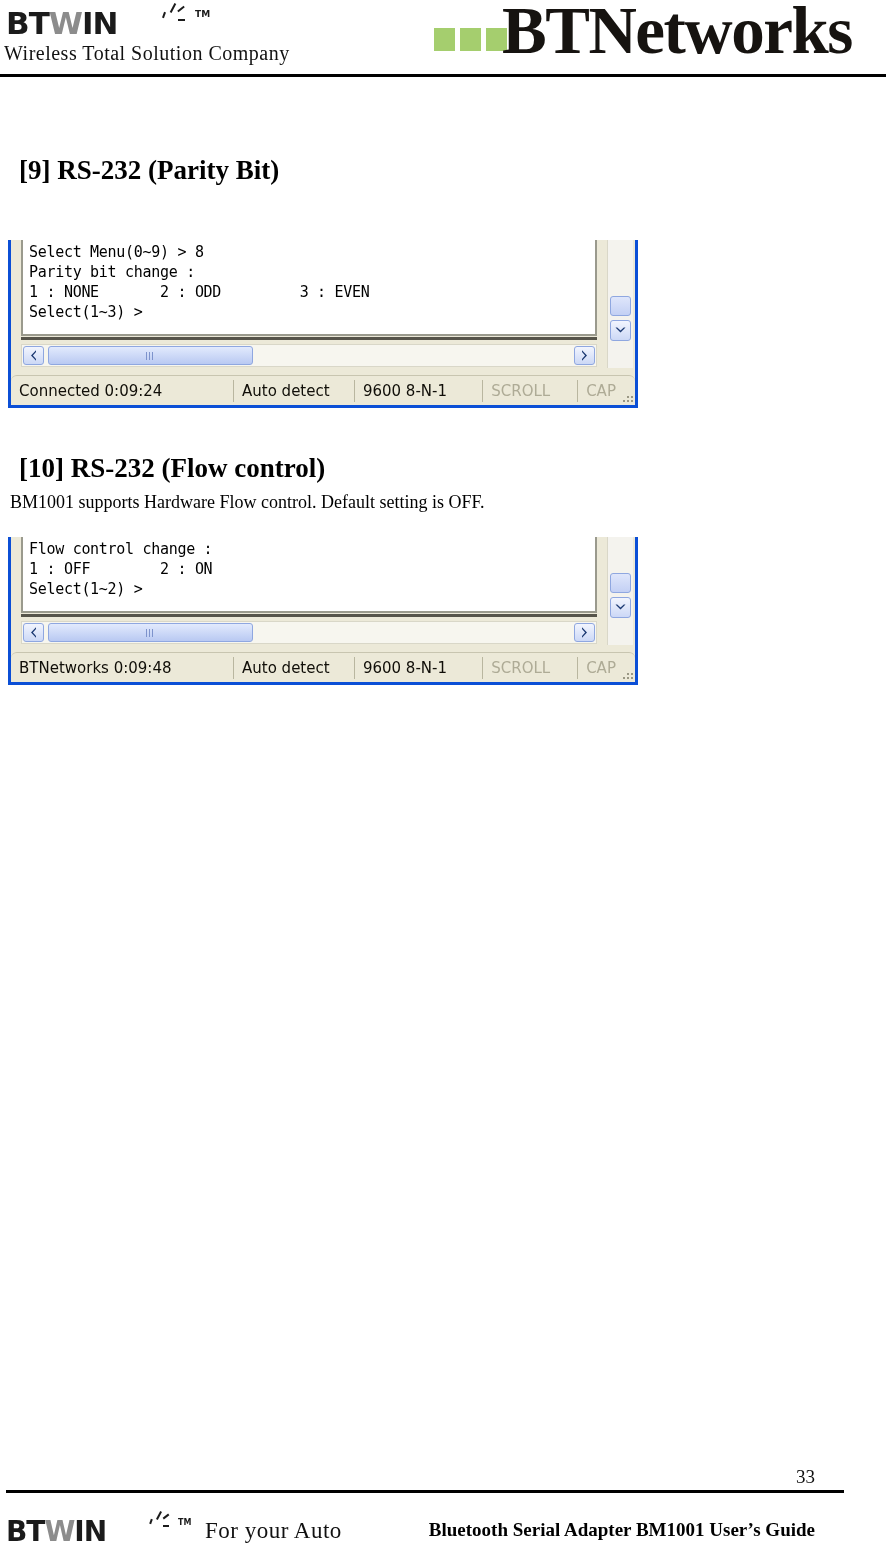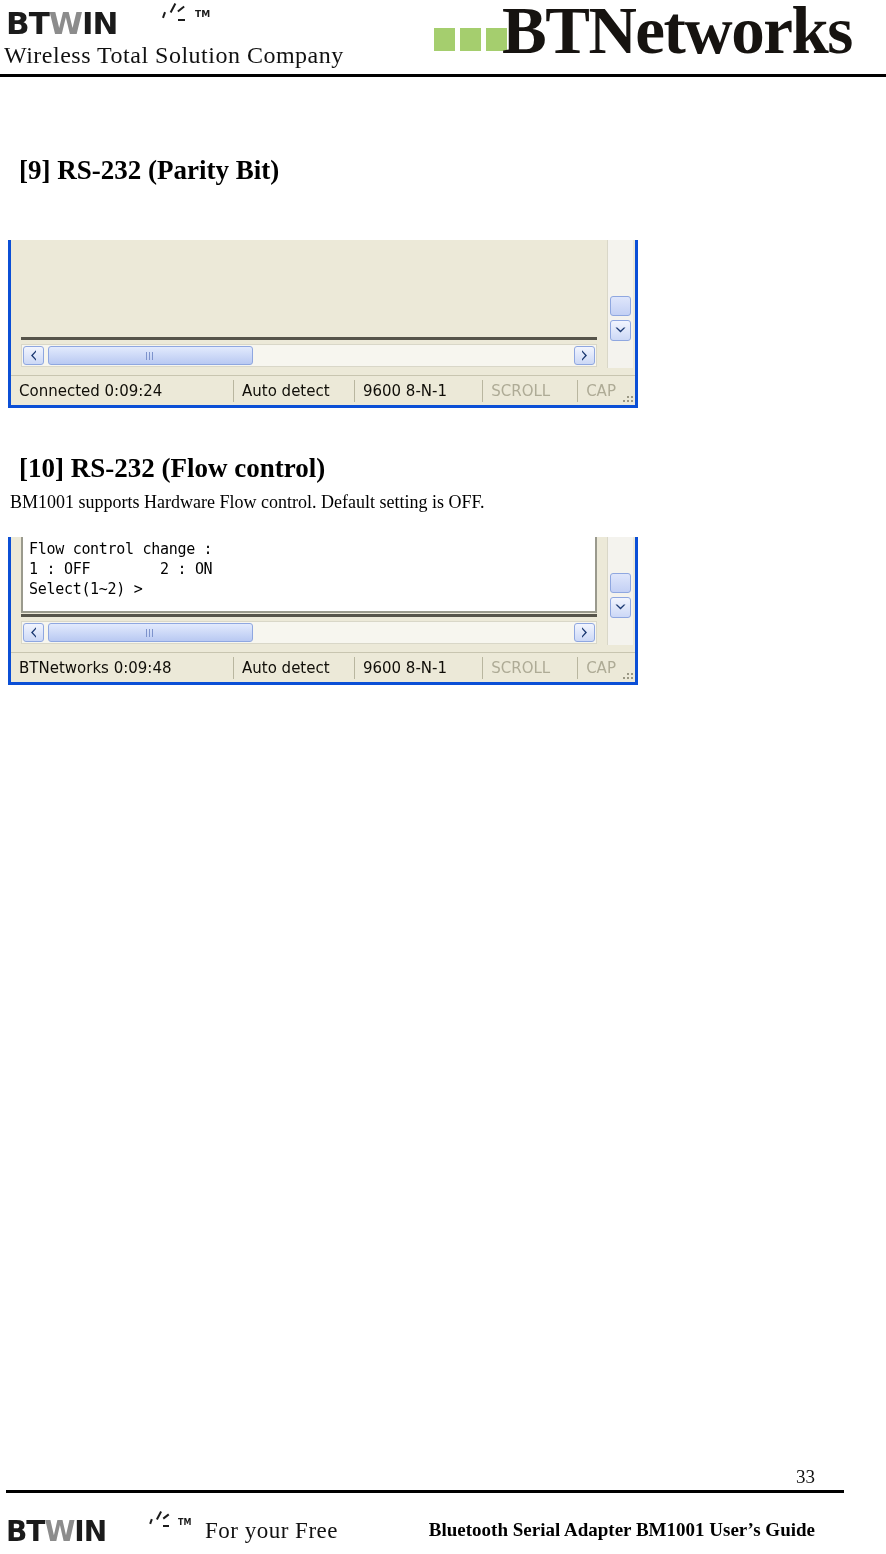--- a/index.html
+++ b/index.html
@@ -67,21 +67,21 @@
   }
   .ant-s1 { width: 2px; height: 10px; left: 22px; top: 1px; transform: rotate(28deg); }
   .ant-s2 { width: 2px; height: 8px;  left: 30px; top: 3px; transform: rotate(52deg); }
   .ant-s3 { width: 2px; height: 6px;  left: 13px; top: 10px; transform: rotate(20deg); }
   .ant-s4 { width: 7px; height: 2px;  left: 28px; top: 17px; }
   .tagline {
     position: absolute;
     left: 2px;
     top: 40px;
     font-family: "Liberation Serif", serif;
-    font-size: 24px;
+    font-size: 20px;
     letter-spacing: 0.5px;
     color: #111;
     white-space: nowrap;
   }
   .btn-logo {
     position: absolute;
     left: 432px;
     top: 6px;
     width: 454px;
     height: 64px;
@@ -268,20 +268,21 @@
     bottom: 0;
     height: 30px;
     background: #ECE9D8;
     border-top: 1px solid #c8c5b0;
     box-sizing: border-box;
     display: flex;
     align-items: center;
     font-family: "DejaVu Sans", sans-serif;
     font-size: 15px;
     color: #100E08;
+    border-radius: 6px;
   }
   .sb-cell {
     height: 22px;
     display: flex;
     align-items: center;
     padding: 0 8px;
     box-sizing: border-box;
     white-space: nowrap;
   }
   .sb-sep {
@@ -429,20 +430,26 @@
   <div class="header-rule"></div>
 </div>
 
 <div class="section" style="top:148px;">
   <h2 class="sec-title">[9] RS-232 (Parity Bit)</h2>
 </div>
 
 <div class="term" style="left:8px; top:240px; width:630px; height:168px;">
   <div class="term-inner">
 
+    <div class="term-screen" style="height:96px;">
+      <div class="term-text">Select Menu(0~9) &gt; 8
+Parity bit change :
+1 : NONE       2 : ODD         3 : EVEN
+Select(1~3) &gt;</div>
+    </div>
 
     <div class="vsb" style="height:128px;">
       <div class="vsb-thumb" style="top:56px;"></div>
       <div class="vsb-btn" style="top:80px;">
         <svg width="13" height="9" viewBox="0 0 13 9">
             <path d="M1.5 1.5 L6.5 6.5 L11.5 1.5 L9.8 1.5 L6.5 4.6 L3.2 1.5 Z" fill="#1c3a73"></path>
           </svg>
       </div>
     </div>
 
@@ -547,15 +554,15 @@
     </div>
     <div class="footer-antenna">
       <i class="fa-s1"></i>
         <i class="fa-s2"></i>
         <i class="fa-s3"></i>
         <i class="fa-s4"></i>
     </div>
     <div class="footer-tm">TM</div>
   </div>
 
-  <div class="footer-free">For your Free</div>
+  <div class="footer-free">For your Auto</div>
   <div class="footer-guide">Bluetooth Serial Adapter BM1001 User’s Guide</div>
 </div>
 
 </body></html>

